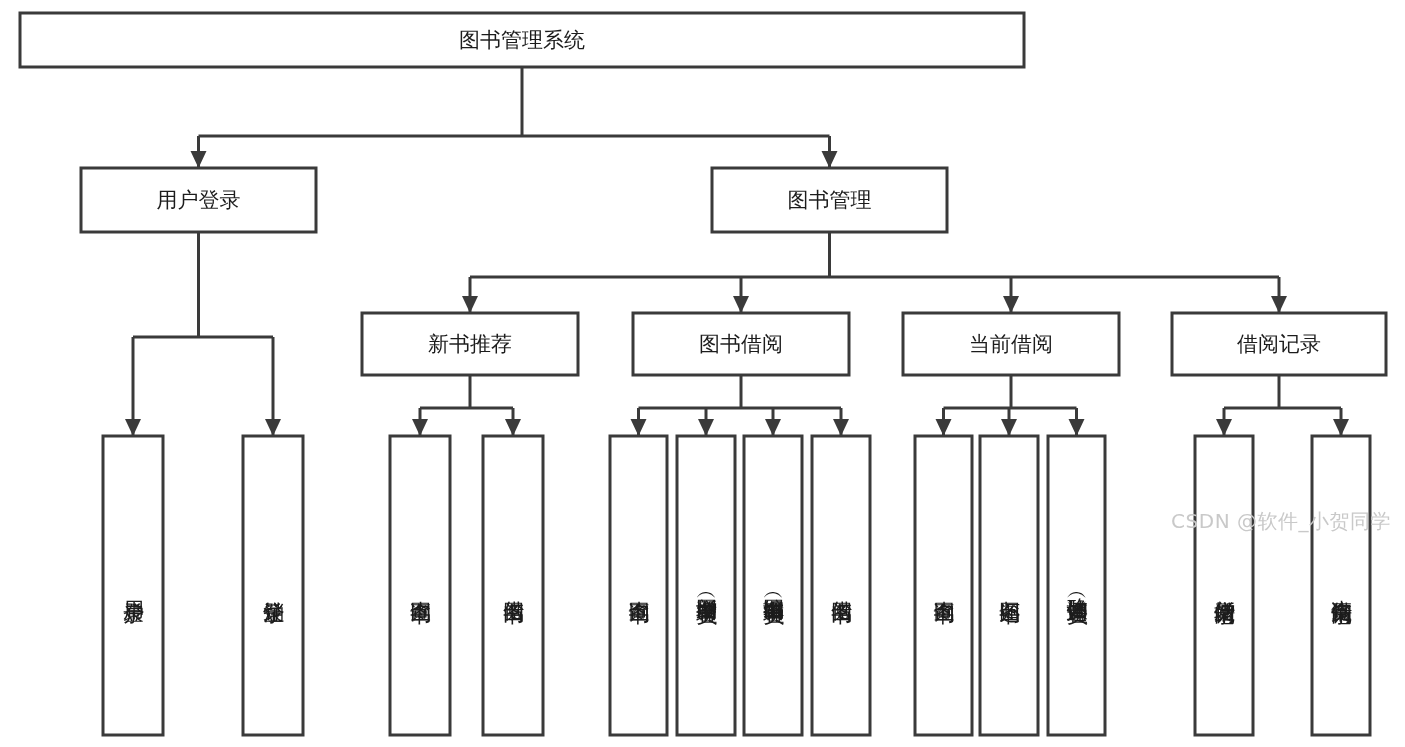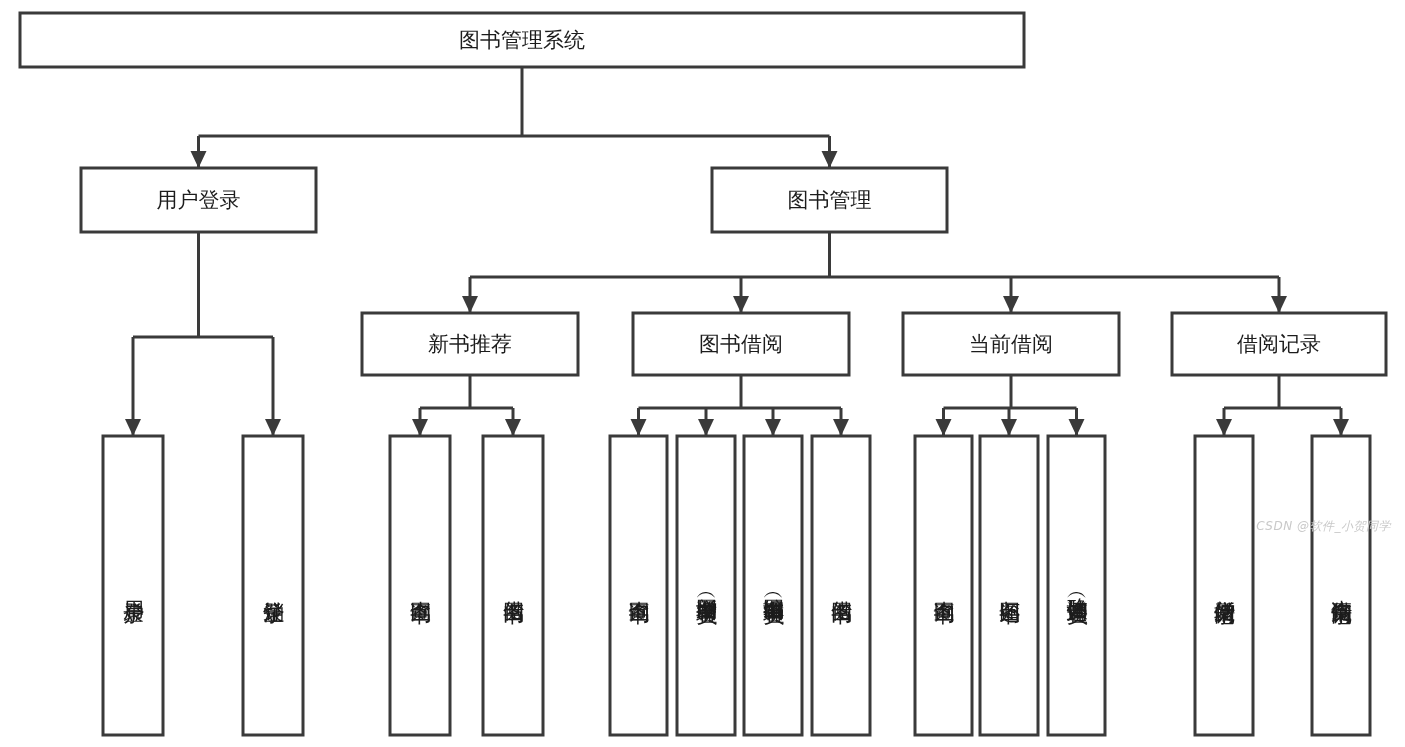--- a/index.html
+++ b/index.html
@@ -29,24 +29,23 @@
     display:flex;align-items:center;justify-content:center;
     writing-mode:vertical-rl;
     text-orientation:upright;
     font-size:21px;line-height:1.02;color:#1c1c1c;
     letter-spacing:1px;
     white-space:nowrap;
     pointer-events:none;
   }
   #watermark{
     position:absolute;right:14px;bottom:7px;
-    font-size:12px;color:#c9c9c9;letter-spacing:0.5px;
+    font-size:20px;color:#c9c9c9;letter-spacing:0.5px;
     font-family:"DejaVu Sans","Liberation Sans",sans-serif;
     white-space:nowrap;
-    font-style:italic;
   }
 </style>
 </head>
 <body>
 
 <div id="stage">
 
   <svg id="diagram" viewBox="0 0 1405 747">
     <g id="connectors-layer">
         <line x1="522" y1="67" x2="522" y2="136" class="connector"></line>

